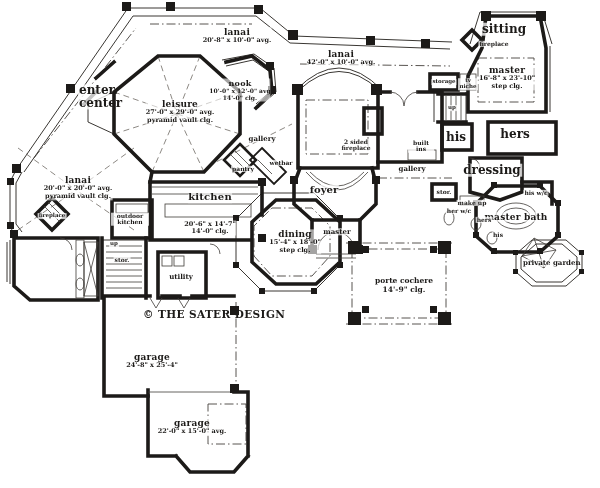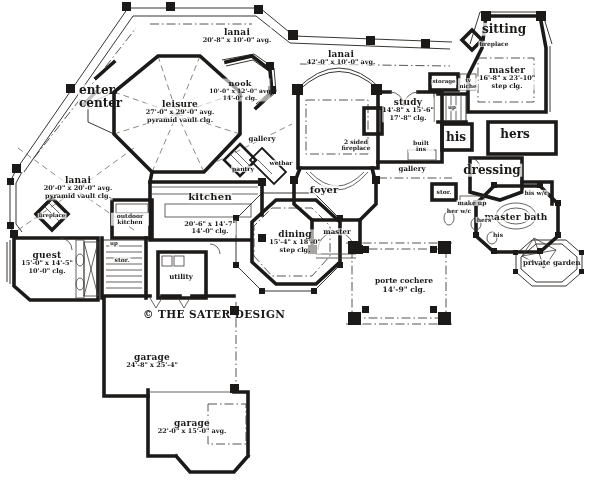--- a/index.html
+++ b/index.html
@@ -208,34 +208,24 @@
 <div class="rm" style="left:180px;top:112px">
   <span class="rn">leisure</span>
   <span class="rd">27'-0" x 29'-0" avg.</span>
   <span class="rd">pyramid vault clg.</span>
 </div>
 <div class="rm" style="left:240px;top:90px">
   <span class="rn" style="font-size:8px">nook</span>
   <span class="rd" style="font-size:6px">10'-0" x 12'-0" avg</span>
   <span class="rd" style="font-size:6px">14'-0" clg.</span>
 </div>
-<div class="rm" style="left:408px;top:110px">
-  <span class="rn">study</span>
-  <span class="rd">14'-8" x 15'-6"</span>
-  <span class="rd">17'-8" clg.</span>
-</div>
 <div class="rm" style="left:507px;top:78px">
   <span class="rn">master</span>
   <span class="rd">16'-8" x 23'-10"</span>
   <span class="rd">step clg.</span>
-</div>
-<div class="rm" style="left:47px;top:263px">
-  <span class="rn">guest</span>
-  <span class="rd">15'-0" x 14'-5"</span>
-  <span class="rd">10'-0" clg.</span>
 </div>
 <div class="rm" style="left:210px;top:197px">
   <span class="rn" style="font-size:10px">kitchen</span>
 </div>
 <div class="rm" style="left:210px;top:228px">
   <span class="rd">20'-6" x 14'-7"</span>
   <span class="rd">14'-0" clg.</span>
 </div>
 <div class="rm" style="left:295px;top:242px">
   <span class="rn">dining</span>

